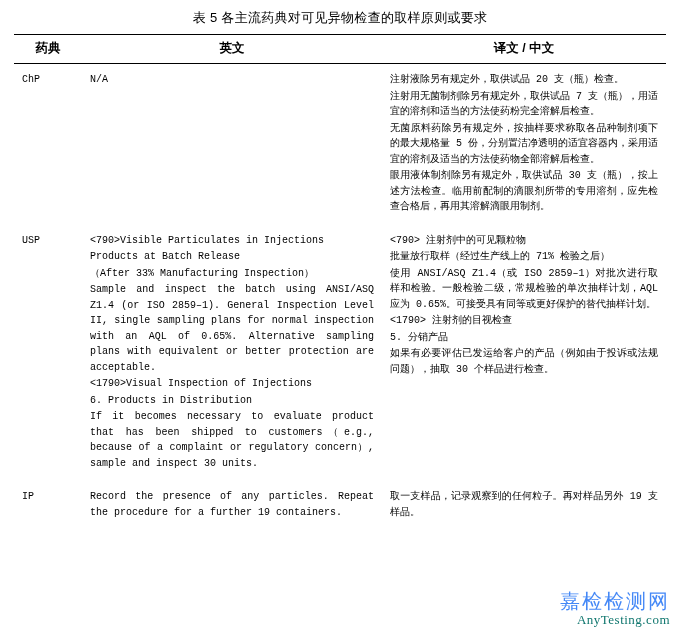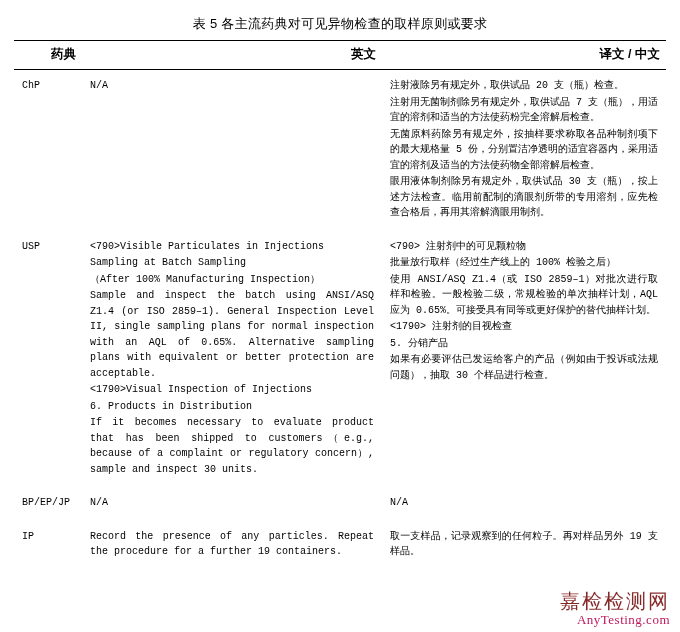--- a/index.html
+++ b/index.html
@@ -19,33 +19,33 @@
     width: 680px;
     height: 632px;
     position: relative;
     box-sizing: border-box;
     padding: 0 14px;
   }
   .table-title {
     text-align: center;
     font-size: 13px;
     font-family: "Liberation Sans", sans-serif;
-    padding: 15px 0 7px 0;
+    padding: 9px 0 7px 0;
     letter-spacing: 0.3px;
   }
   table.doc-table {
     width: 100%;
     border-collapse: collapse;
     table-layout: fixed;
   }
   table.doc-table tr.head-row th {
     font-weight: bold;
     font-family: "Liberation Sans", sans-serif;
     font-size: 12.5px;
-    text-align: right;
+    text-align: center;
     padding: 5px 6px 6px 6px;
     border-top: 1.6px solid #000;
     border-bottom: 0.9px solid #000;
   }
   table.doc-table td {
     vertical-align: top;
     font-size: 10px;
     line-height: 1.55;
     padding: 8px 8px 10px 8px;
     font-family: Liberation Mono, monospace;
@@ -76,29 +76,29 @@
     position: absolute;
     right: 10px;
     bottom: 4px;
     text-align: right;
     pointer-events: none;
     user-select: none;
   }
   .wm-cn {
     font-family: "Liberation Sans", sans-serif;
     font-size: 20px;
-    color: #7f1d1d;
+    color: #3b82f6;
     letter-spacing: 2px;
     line-height: 1;
     opacity: 0.95;
   }
   .wm-en {
     font-family: "Liberation Serif", serif;
     font-size: 13px;
-    color: #be185d;
+    color: #0f766e;
     letter-spacing: 0.5px;
     line-height: 1.2;
     margin-top: 1px;
   }
   .nowrap { white-space: nowrap; }
 </style>
 </head>
 <body>
 
 <div class="page">
@@ -126,42 +126,37 @@
           <p class="para blk">注射用无菌制剂除另有规定外，取供试品 7 支（瓶），用适宜的溶剂和适当的方法使药粉完全溶解后检查。</p>
           <p class="para blk">无菌原料药除另有规定外，按抽样要求称取各品种制剂项下的最大规格量 5 份，分别置洁净透明的适宜容器内，采用适宜的溶剂及适当的方法使药物全部溶解后检查。</p>
           <p class="para blk">眼用液体制剂除另有规定外，取供试品 30 支（瓶），按上述方法检查。临用前配制的滴眼剂所带的专用溶剂，应先检查合格后，再用其溶解滴眼用制剂。</p>
         </td>
       </tr>
 
       <tr>
         <td class="col-pharm">USP</td>
         <td class="col-en">
           <p class="para blk">&lt;790&gt;Visible Particulates in Injections</p>
-          <p class="para blk">Sampling at Batch Sampling</p>
-          <p class="para blk">（After 100% Manufacturing Inspection）</p>
+          <p class="para blk">Products at Batch Release</p>
+          <p class="para blk">（After 33% Manufacturing Inspection）</p>
           <p class="para blk">Sample and inspect the batch using ANSI/ASQ Z1.4 (or ISO 2859–1). General Inspection Level II, single sampling plans for normal inspection with an AQL of 0.65%. Alternative sampling plans with equivalent or better protection are acceptable.</p>
           <p class="para blk">&lt;1790&gt;Visual Inspection of Injections</p>
           <p class="para blk">6. Products in Distribution</p>
           <p class="para blk">If it becomes necessary to evaluate product that has been shipped to customers（e.g., because of a complaint or regulatory concern）, sample and inspect 30 units.</p>
         </td>
         <td class="col-zh">
           <p class="para blk">&lt;790&gt; 注射剂中的可见颗粒物</p>
-          <p class="para blk">批量放行取样（经过生产线上的 100% 检验之后）</p>
+          <p class="para blk">批量放行取样（经过生产线上的 71% 检验之后）</p>
           <p class="para blk">使用 ANSI/ASQ Z1.4（或 ISO 2859–1）对批次进行取样和检验。一般检验二级，常规检验的单次抽样计划，AQL 应为 0.65%。可接受具有同等或更好保护的替代抽样计划。</p>
           <p class="para blk">&lt;1790&gt; 注射剂的目视检查</p>
           <p class="para blk">5. 分销产品</p>
           <p class="para blk">如果有必要评估已发运给客户的产品（例如由于投诉或法规问题），抽取 30 个样品进行检查。</p>
         </td>
       </tr>
 
-      <tr>
-        <td class="col-pharm nowrap">BP/EP/JP</td>
-        <td class="col-en">N/A</td>
-        <td class="col-zh">N/A</td>
-      </tr>
 
       <tr>
         <td class="col-pharm">IP</td>
         <td class="col-en">Record the presence of any particles. Repeat the procedure for a further 19 containers.</td>
         <td class="col-zh">取一支样品，记录观察到的任何粒子。再对样品另外 19 支样品。</td>
       </tr>
     </tbody>
   </table>
 
   <div class="watermark">

